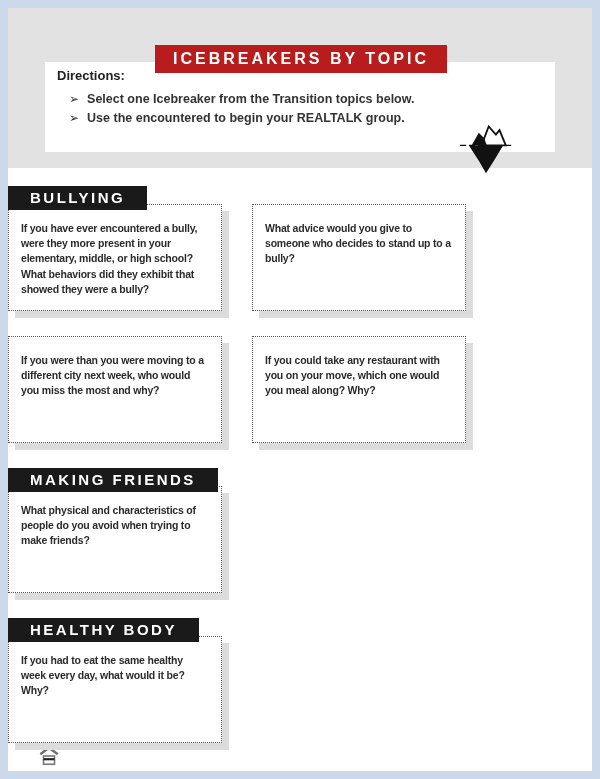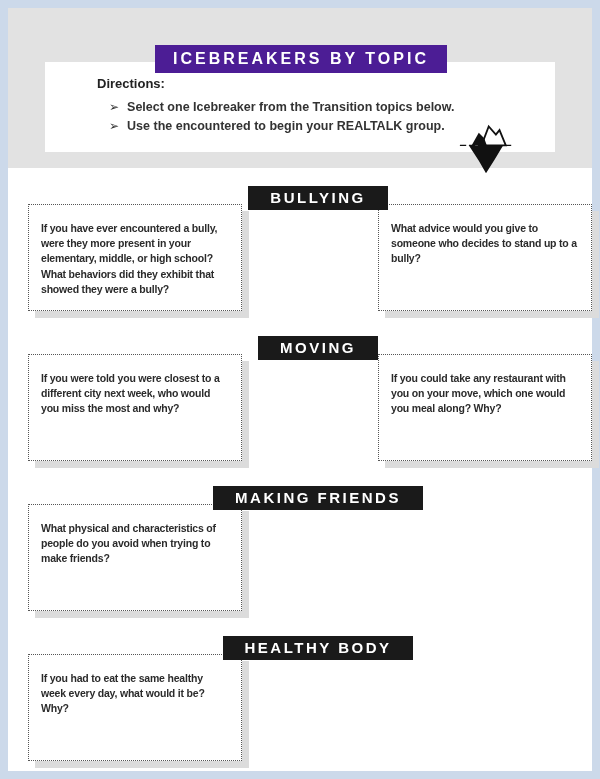--- a/index.html
+++ b/index.html
@@ -25,68 +25,66 @@
   .dir-box {
     position: absolute;
     left: 37px; top: 54px;
     width: 510px; height: 90px;
     background: #ffffff;
   }
   .title-banner {
     position: absolute;
     left: 147px; top: 37px;
     width: 292px; height: 28px;
-    background: #4c1d95;
+    background: #b91c1c;
     color: #ffffff;
     display: flex; align-items: center; justify-content: center;
     font-size: 16px; font-weight: bold; letter-spacing: 3px;
     z-index: 3;
     text-transform: uppercase;
   }
   .iceberg {
     position: absolute;
     right: 42px; top: 57px;
     width: 54px; height: 60px;
     z-index: 2;
   }
   .directions {
     position: absolute;
-    left: 12px; top: 14px;
+    left: 12px; top: 6px;
     color: #2b2b2b;
-    margin-left: 40px;
   }
   .directions .dir-heading {
     font-size: 13px; font-weight: bold; color: #222222;
     margin-bottom: 9px;
   }
   .dir-line {
     font-size: 12.5px; font-weight: bold; color: #333333;
     margin-left: 12px; margin-bottom: 5px;
     display: flex; align-items: baseline;
   }
   .dir-line .bullet { margin-right: 8px; font-weight: normal; font-size: 12px; }
   
   .topic { position: relative; }
   .topic-first { margin-top: 18px; }
   .topic + .topic { margin-top: 25px; }
   .banner-row {
-    display: flex; justify-content: center;
+    display: flex; justify-content: flex-start;
     position: relative; z-index: 2;
     margin-bottom: -6px;
-    padding-left: 36px;
   }
   .banner {
     background: #1a1a1a; color: #ffffff;
     font-size: 15px; font-weight: bold; letter-spacing: 2.5px;
     padding: 3px 22px 4px 22px;
     text-transform: uppercase;
   }
   .cards {
-    display: flex; justify-content: space-between; gap: 30px;
-    position: relative; z-index: 1; margin-left: 20px;
+    display: flex; justify-content: flex-start; gap: 30px;
+    position: relative; z-index: 1;
   }
   .card {
     width: 214px; height: 107px;
     background: #ffffff;
     border: 1.5px dotted #565656;
     box-shadow: 7px 7px 0 #dcdcdc;
     padding: 16px 12px;
   }
   .card p {
     font-size: 10.5px; font-weight: bold; letter-spacing: -0.2px;
@@ -136,26 +134,23 @@
       <div class="card">
         <p>If you have ever encountered a bully, were they more present in your elementary, middle, or high school? What behaviors did they exhibit that showed they were a bully?</p>
       </div>
       <div class="card">
         <p>What advice would you give to someone who decides to stand up to a bully?</p>
       </div>
     </div>
   </section>
 
   <section class="topic">
-    <div class="banner-row">
-      <div class="banner">MOVING</div>
-    </div>
     <div class="cards">
       <div class="card">
-        <p>If you were told you were closest to a different city next week, who would you miss the most and why?</p>
+        <p>If you were than you were moving to a different city next week, who would you miss the most and why?</p>
       </div>
       <div class="card">
         <p>If you could take any restaurant with you on your move, which one would you meal along? Why?</p>
       </div>
     </div>
   </section>
 
   <section class="topic">
     <div class="banner-row">
       <div class="banner">MAKING FRIENDS</div>

